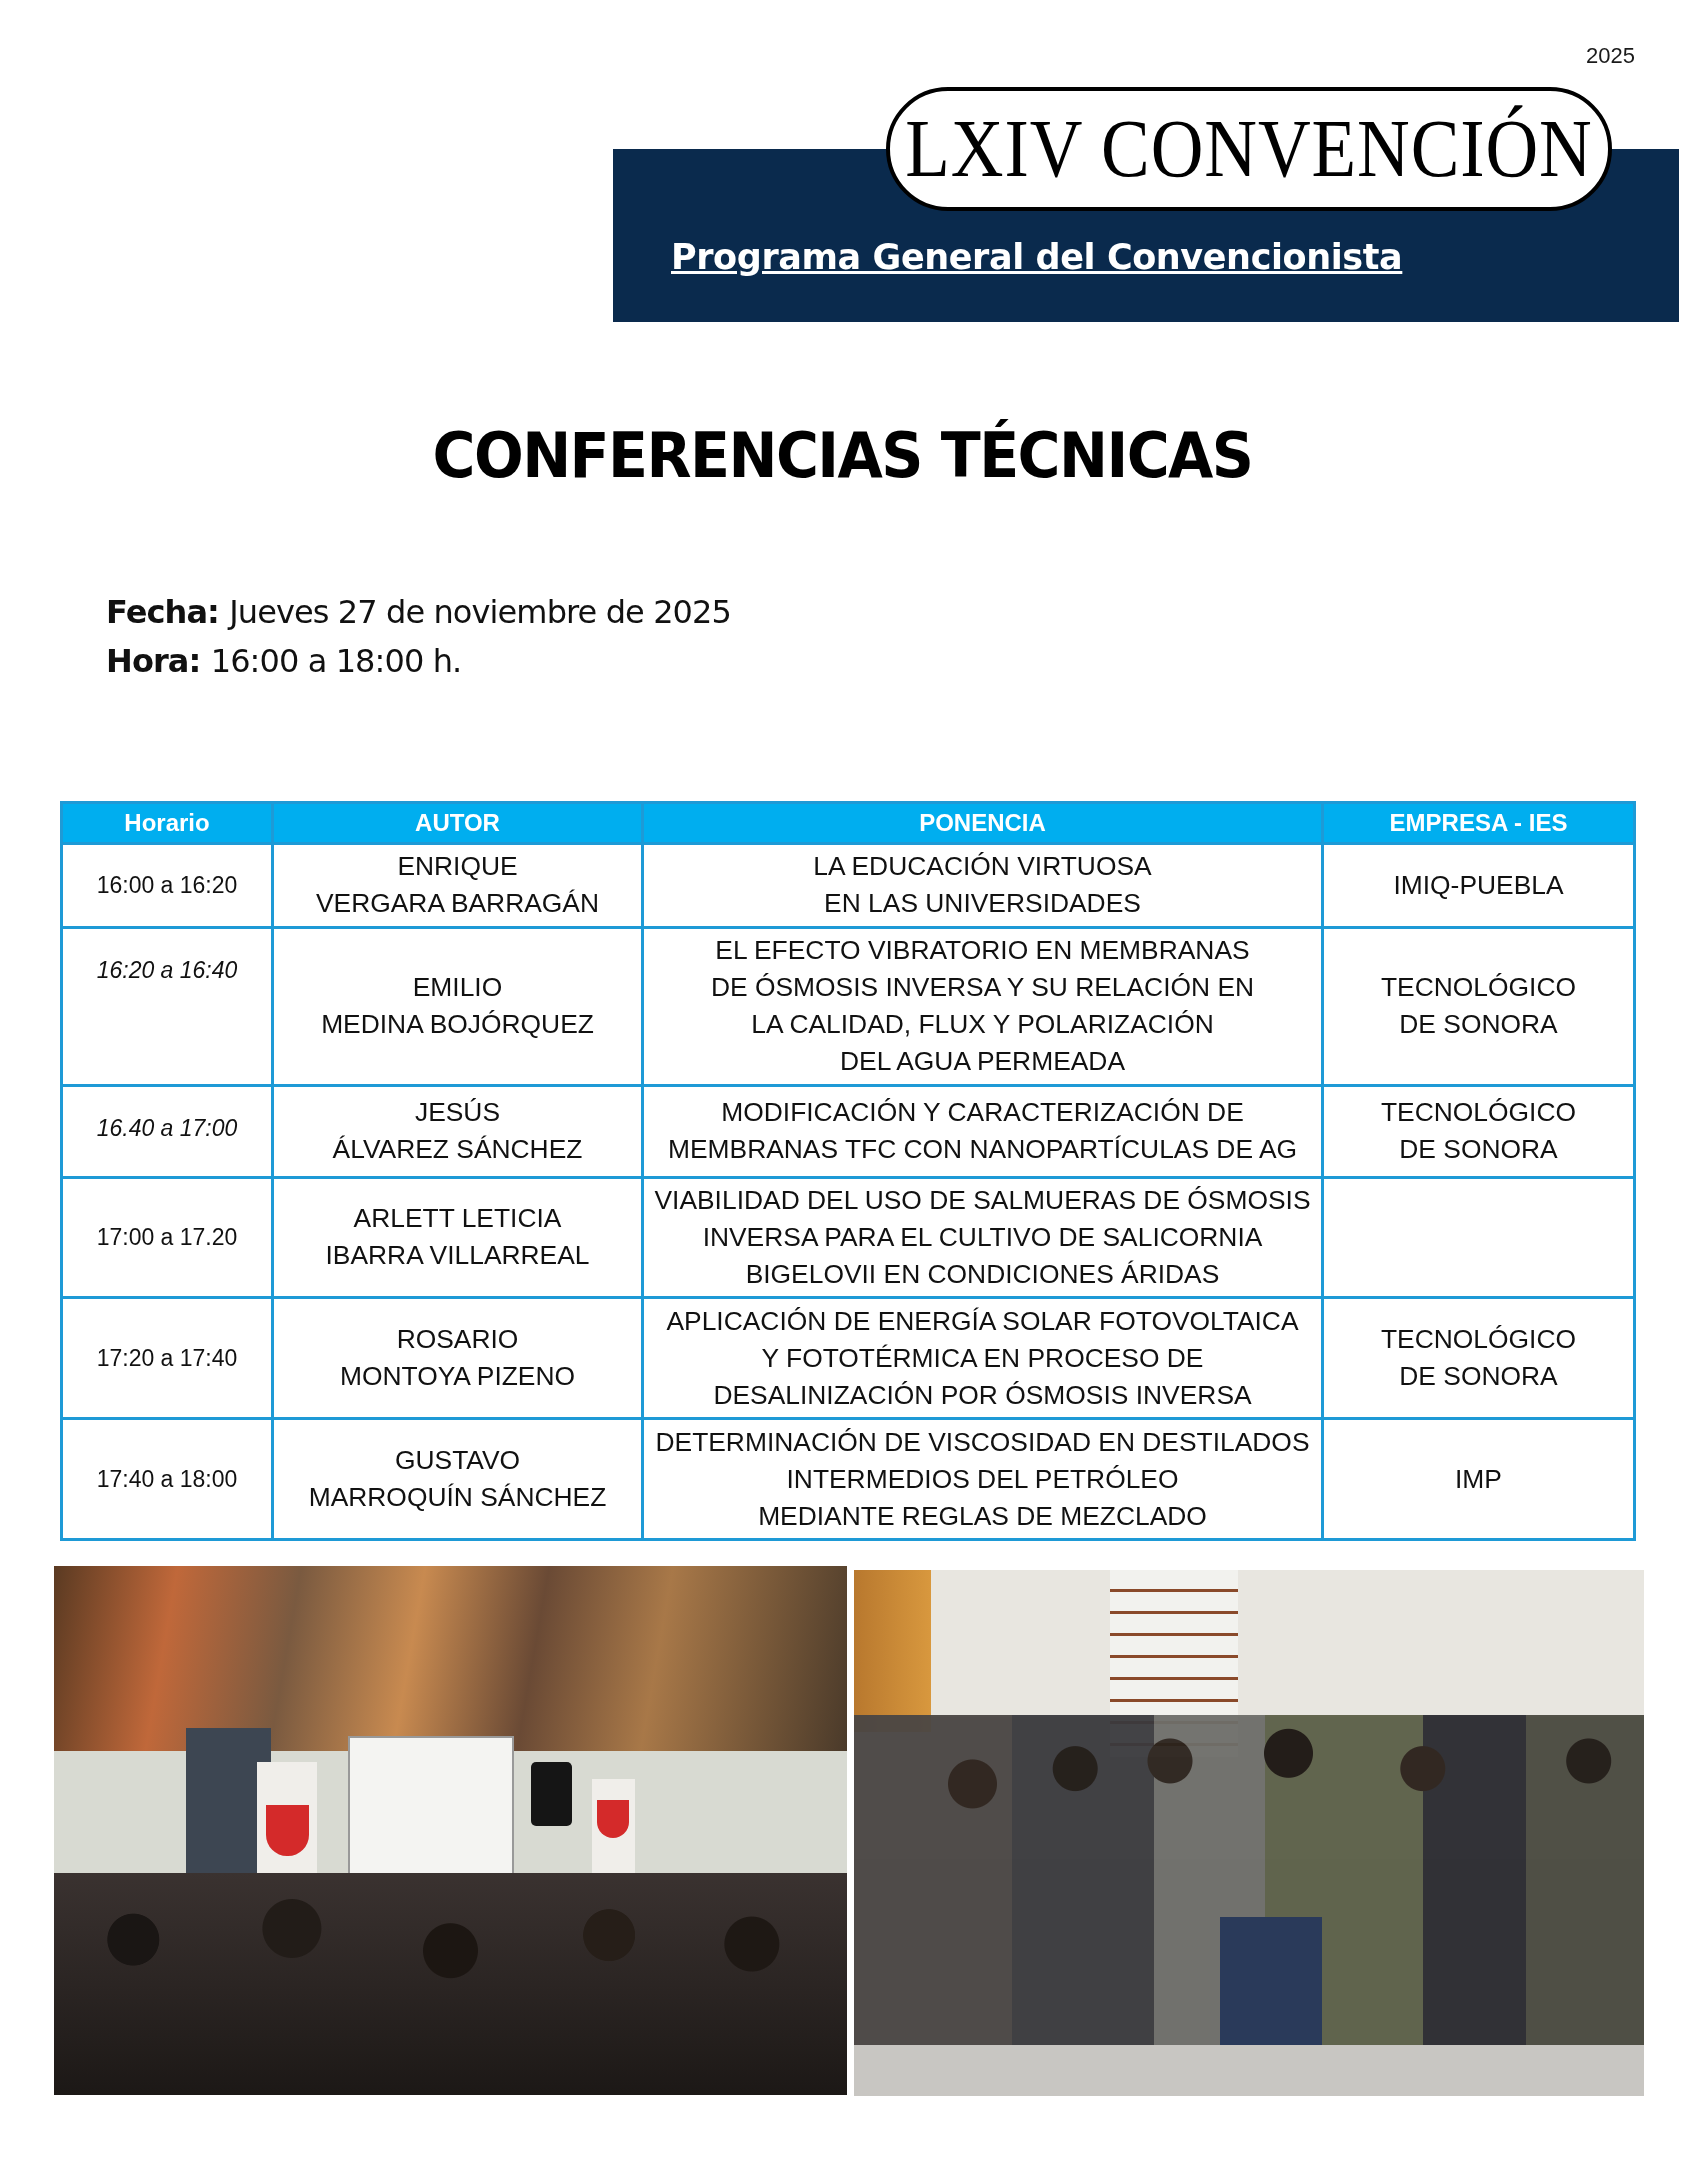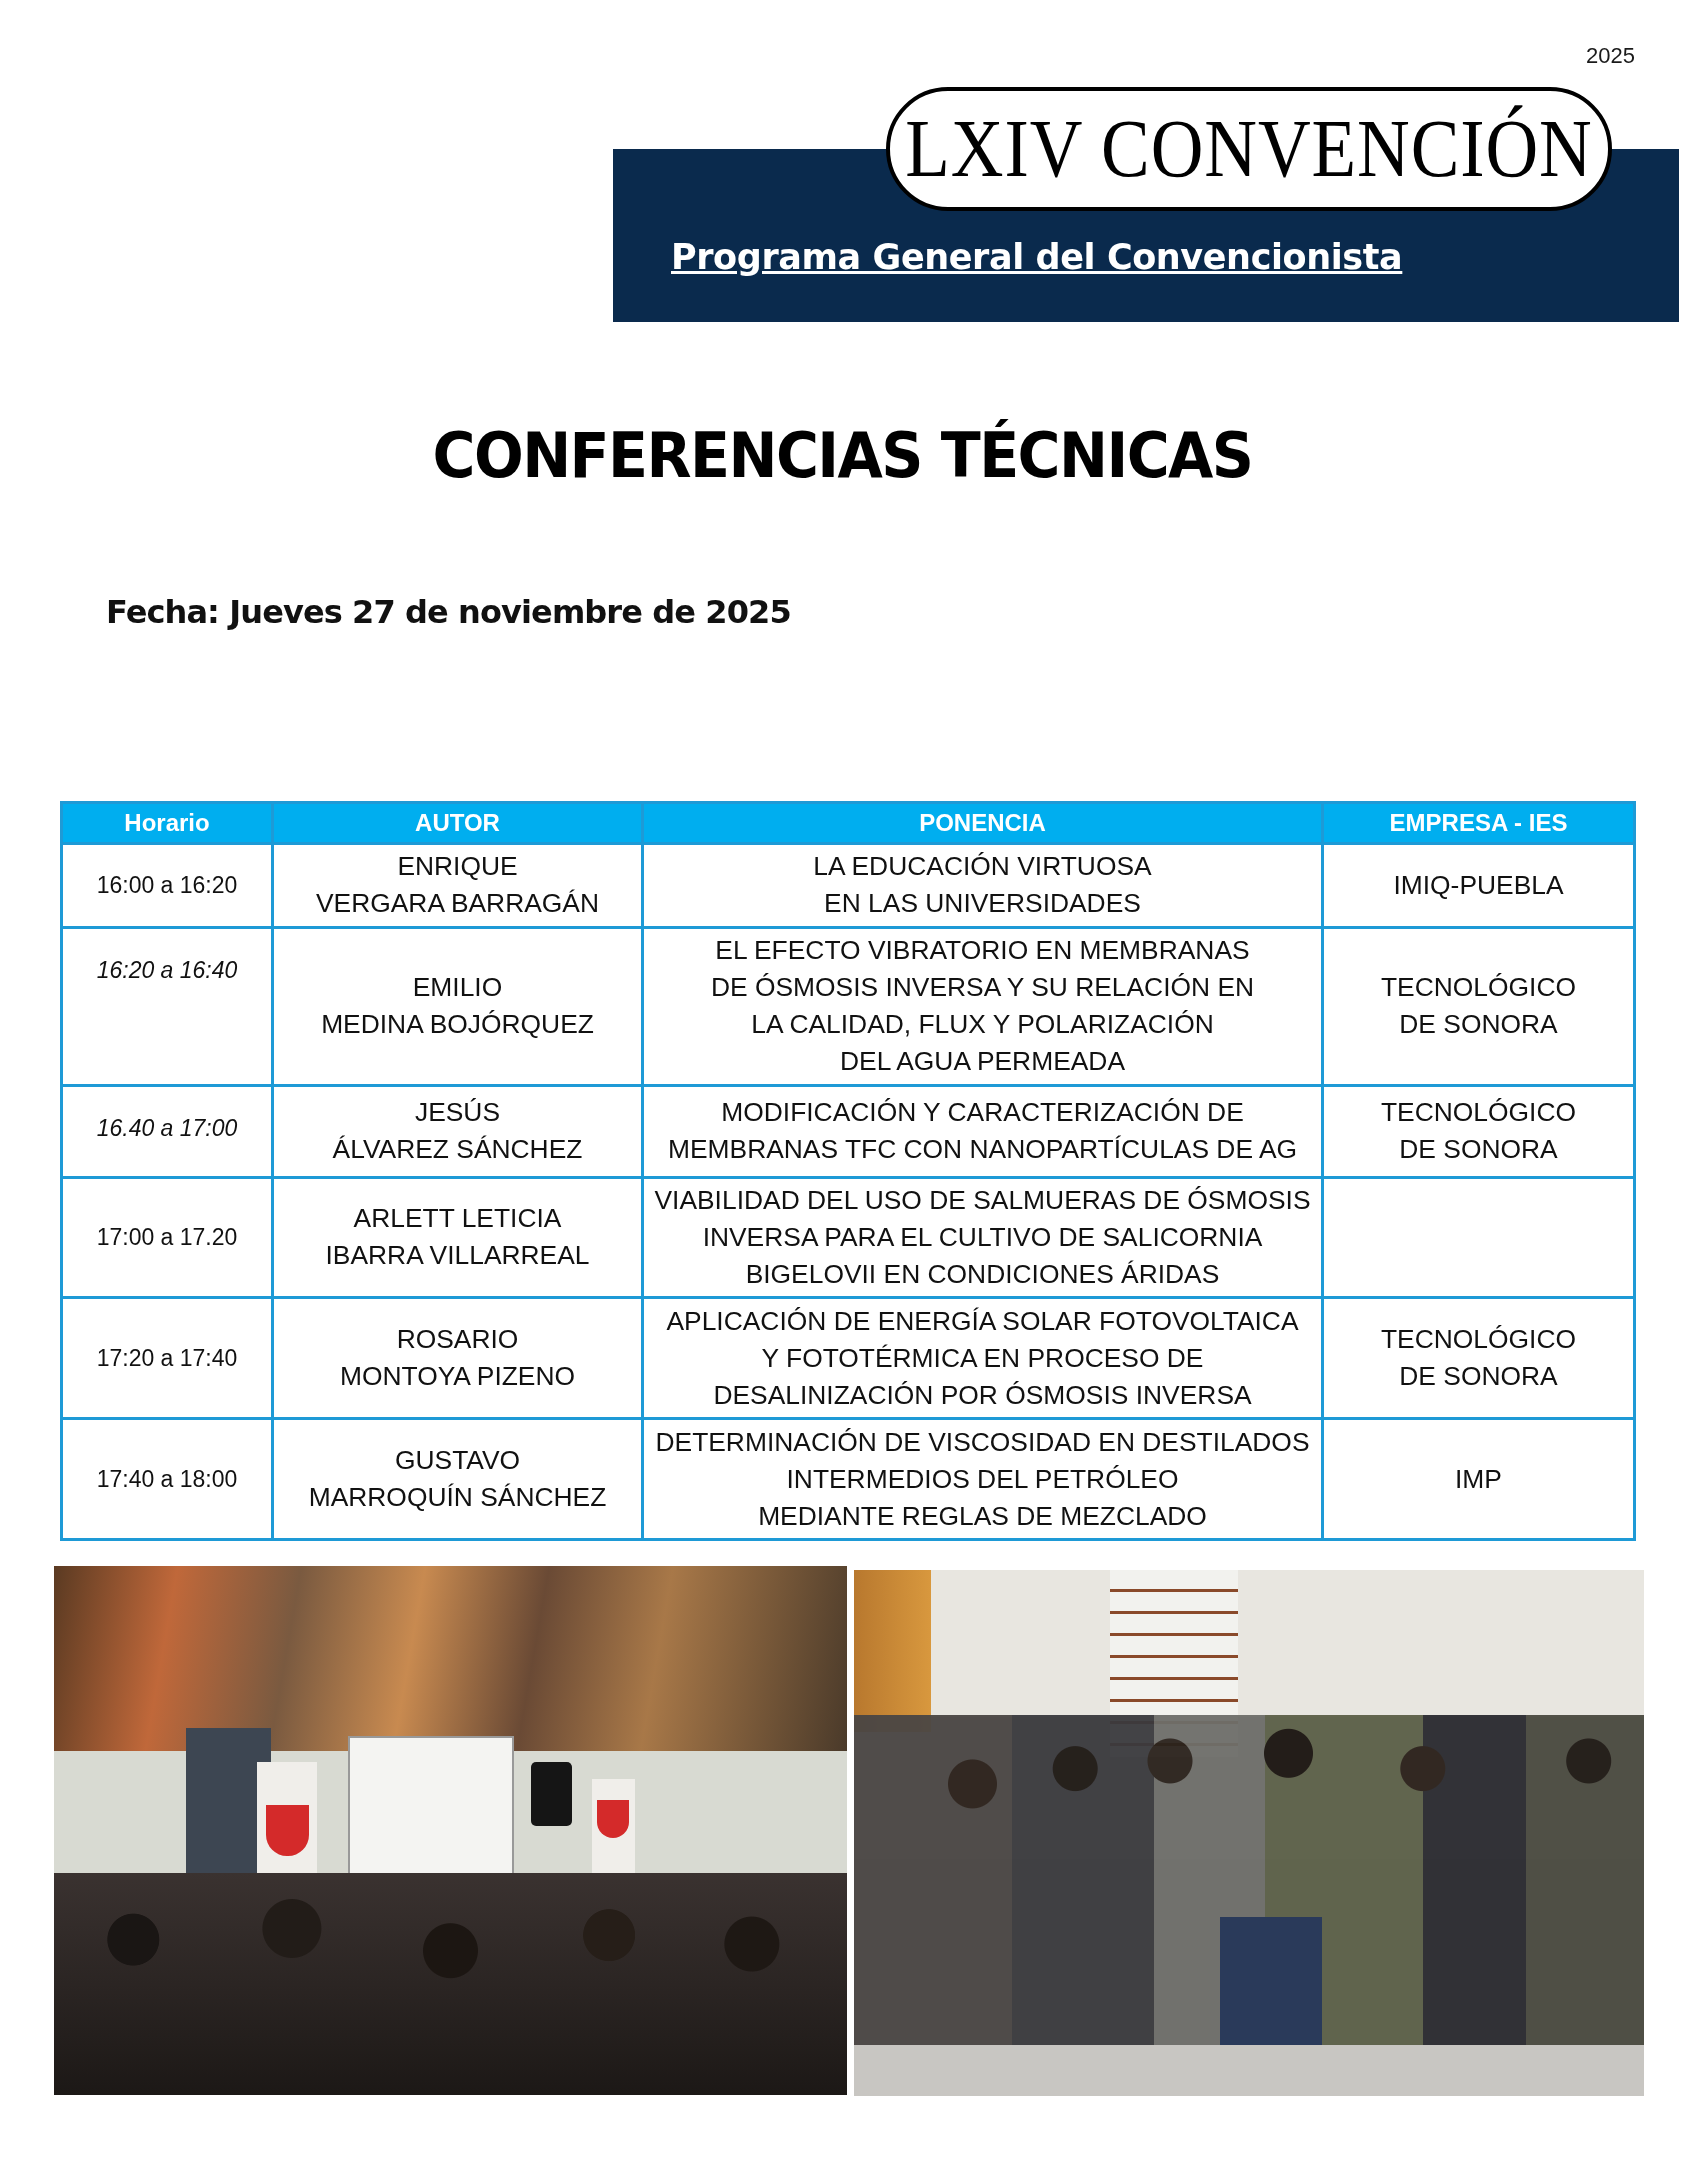--- a/index.html
+++ b/index.html
@@ -11,21 +11,21 @@
   .banner { position: absolute; left: 613px; top: 149px; width: 1066px; height: 173px; background: #0a2a4d; }
   .banner-sub { position: absolute; left: 671px; top: 237px; font-size: 35px; font-weight: bold; color: #ffffff; font-family: "DejaVu Sans", sans-serif; letter-spacing: -0.4px; text-decoration: underline; }
   .pill { position: absolute; left: 886px; top: 87px; width: 726px; height: 124px; background: #fff; border: 4.3px solid #000; border-radius: 62px; display: flex; align-items: center; justify-content: center; }
   .pill-text { font-family: "Liberation Serif", serif; font-size: 73px; color: #000; letter-spacing: 0.9px; transform: scaleY(1.12); }
 
   .title { position: absolute; left: 0; width: 1685px; top: 419px; text-align: center; font-size: 63px; font-weight: bold; font-family: "DejaVu Sans", sans-serif; color: #000; letter-spacing: -1.7px; transform: scaleX(0.93); }
 
   .info { position: absolute; left: 106px; top: 588px; font-size: 32px; line-height: 49px; font-family: "DejaVu Sans", sans-serif; color: #111; }
   .info .row { white-space: nowrap; letter-spacing: -0.9px; }
   .info .lbl { font-weight: bold; }
-  .info .val { font-weight: bold; margin-top: 16px; }
+  .info .val { font-weight: normal; margin-top: 16px; }
 
   .sched { position: absolute; left: 60px; top: 801px; width: 1572px; border-collapse: collapse; table-layout: fixed; }
   .sched th, .sched td { border: 3.4px solid #1e9ad6; text-align: center; }
   .sched th { background: #00aeef; color: #fff; font-weight: bold; font-size: 24px; height: 41px; padding: 0; }
   .sched td { font-size: 26.4px; line-height: 37px; color: #111; padding: 3.4px 5.1px; vertical-align: middle; }
   .sched td.time { font-size: 23px; }
   .sched td.top { vertical-align: top; padding-top: 23px; font-style: italic; }
   .sched td .ln { display: block; white-space: nowrap; }
 
   .photo { position: absolute; overflow: hidden; }
@@ -76,20 +76,23 @@
 <div class="pill">
   <span class="pill-text">LXIV CONVENCIÓN</span>
 </div>
 
 <h1 class="title">CONFERENCIAS TÉCNICAS</h1>
 
 <div class="info">
   <div class="row">
     <span class="lbl">Fecha: </span><span class="val">Jueves 27 de noviembre de 2025</span>
   </div>
+  <div class="row">
+    <span class="lbl">Hora: </span><span class="val">16:00 a 18:00 h.</span>
+  </div>
 </div>
 
 <table class="sched">
   <colgroup>
     <col style="width:211px">
     <col style="width:370px">
     <col style="width:680px">
     <col style="width:312px">
   </colgroup>
   <thead>

